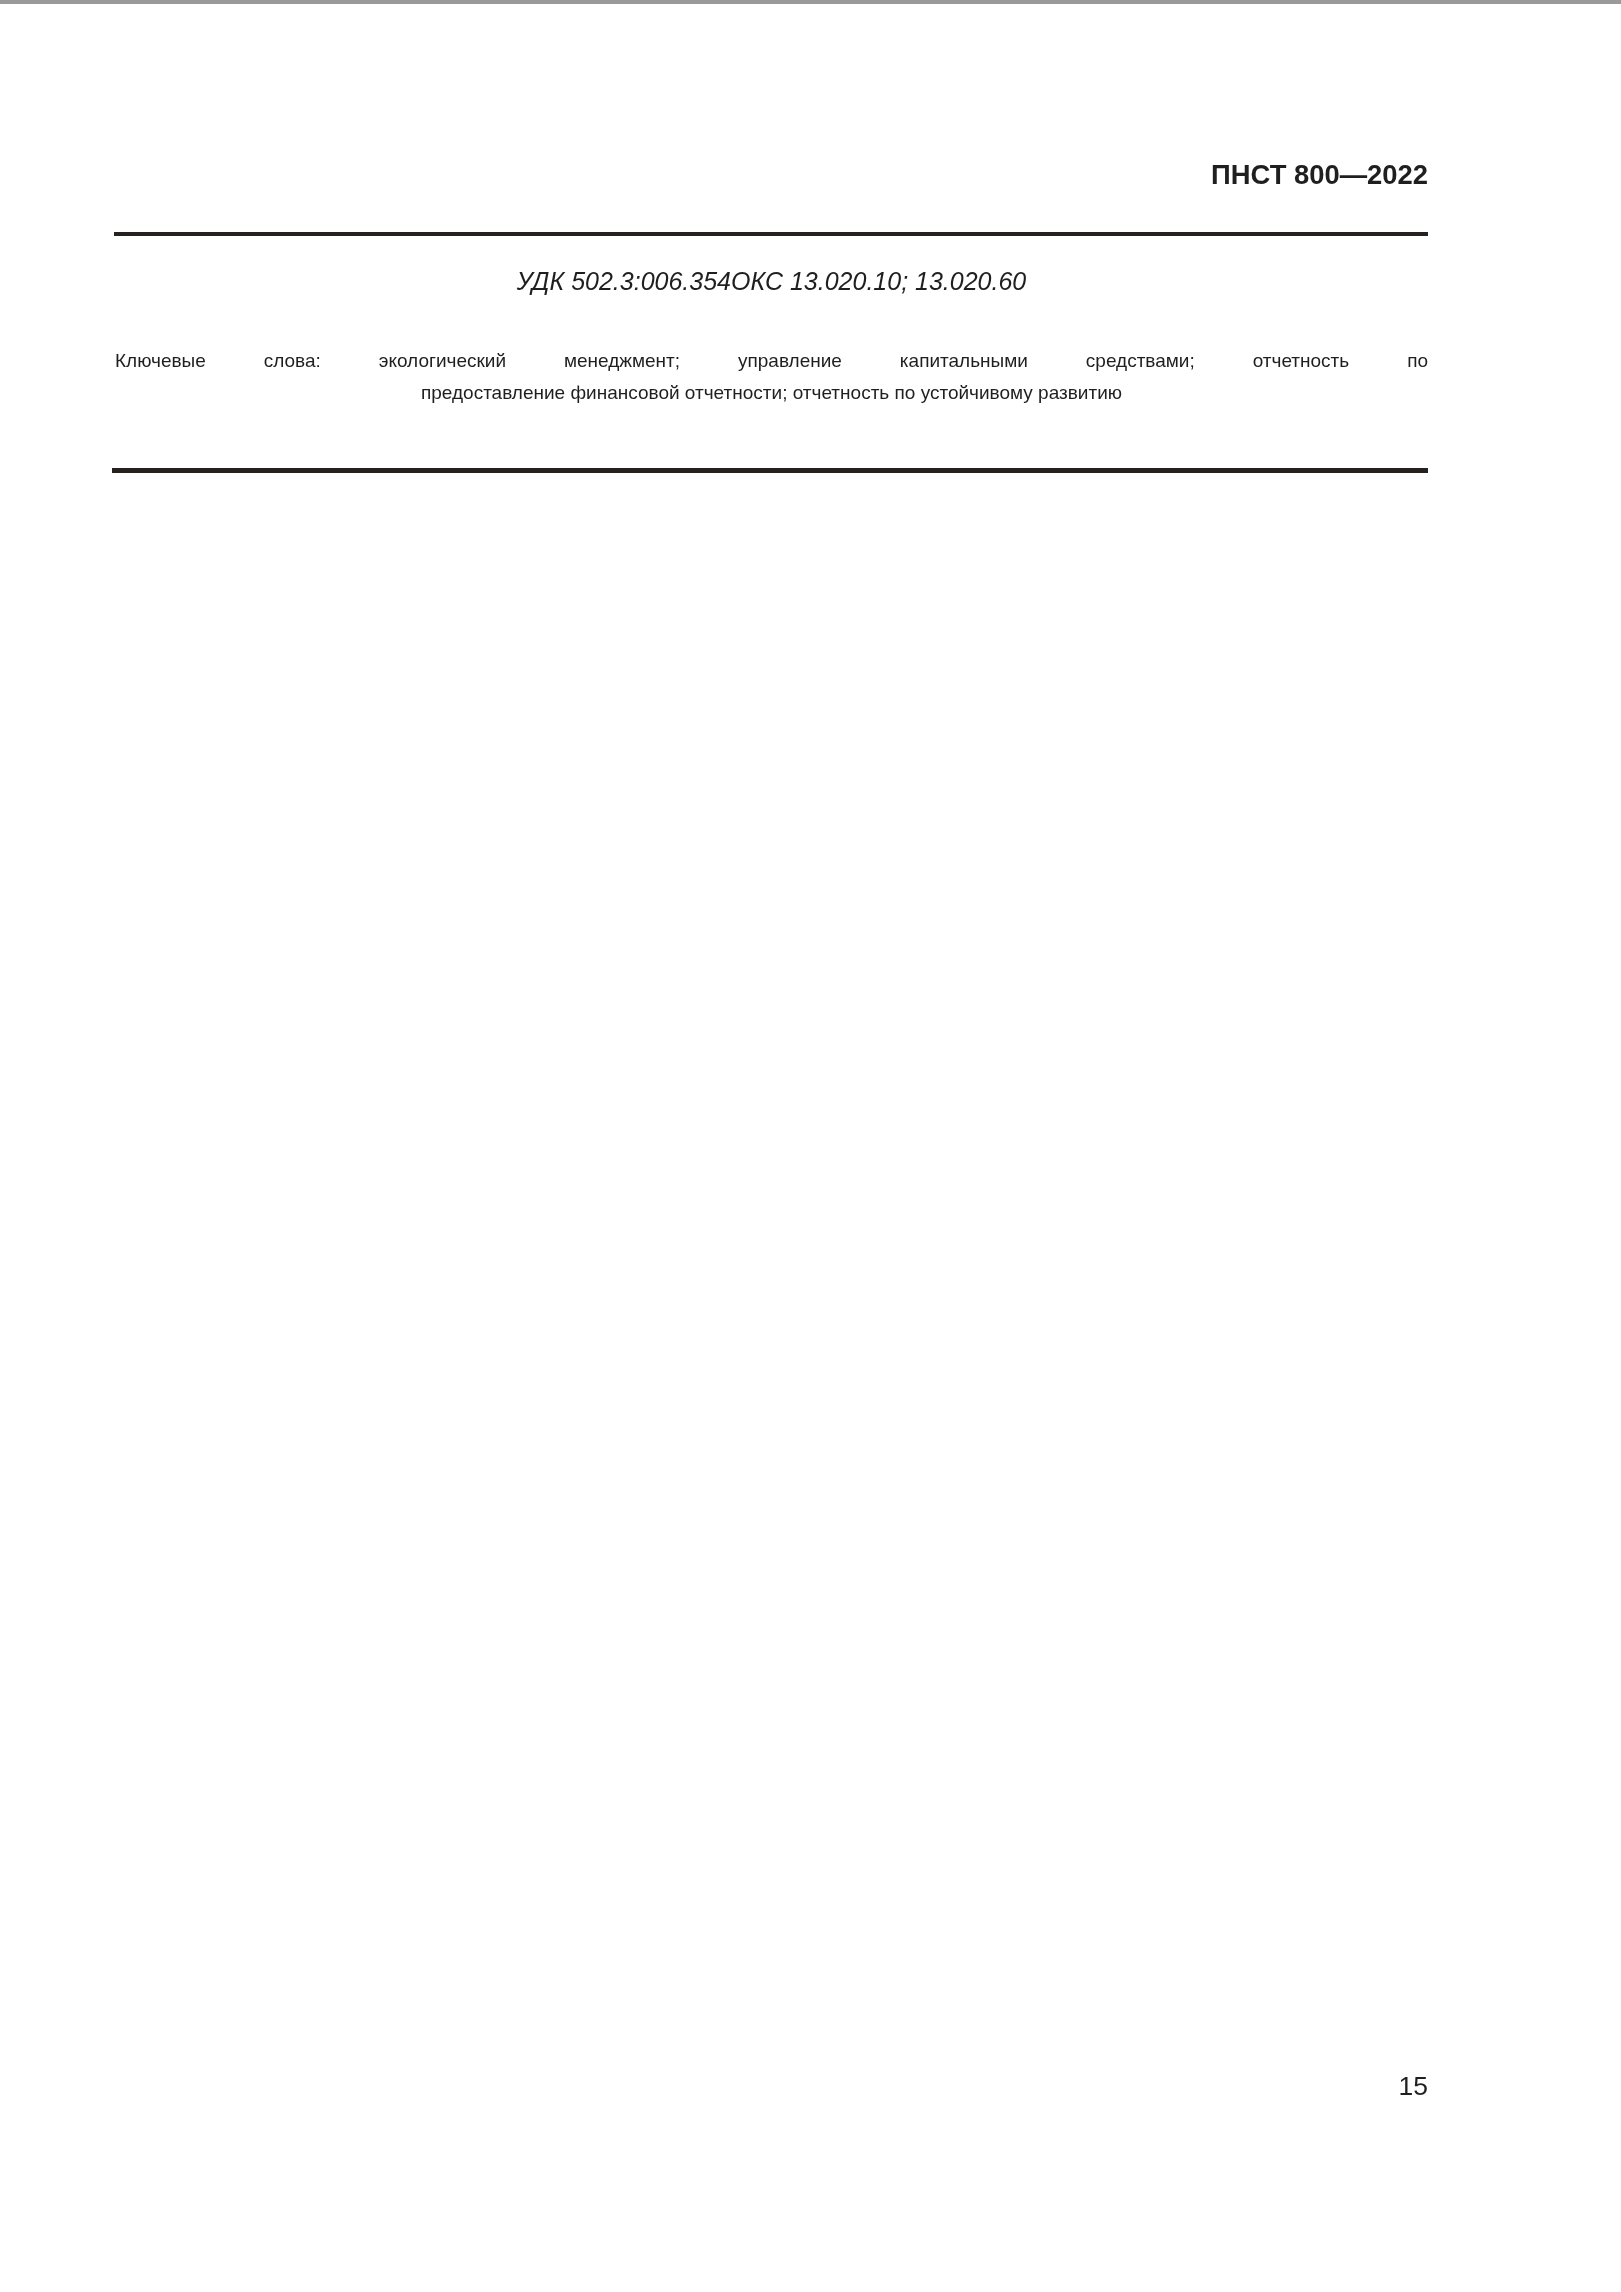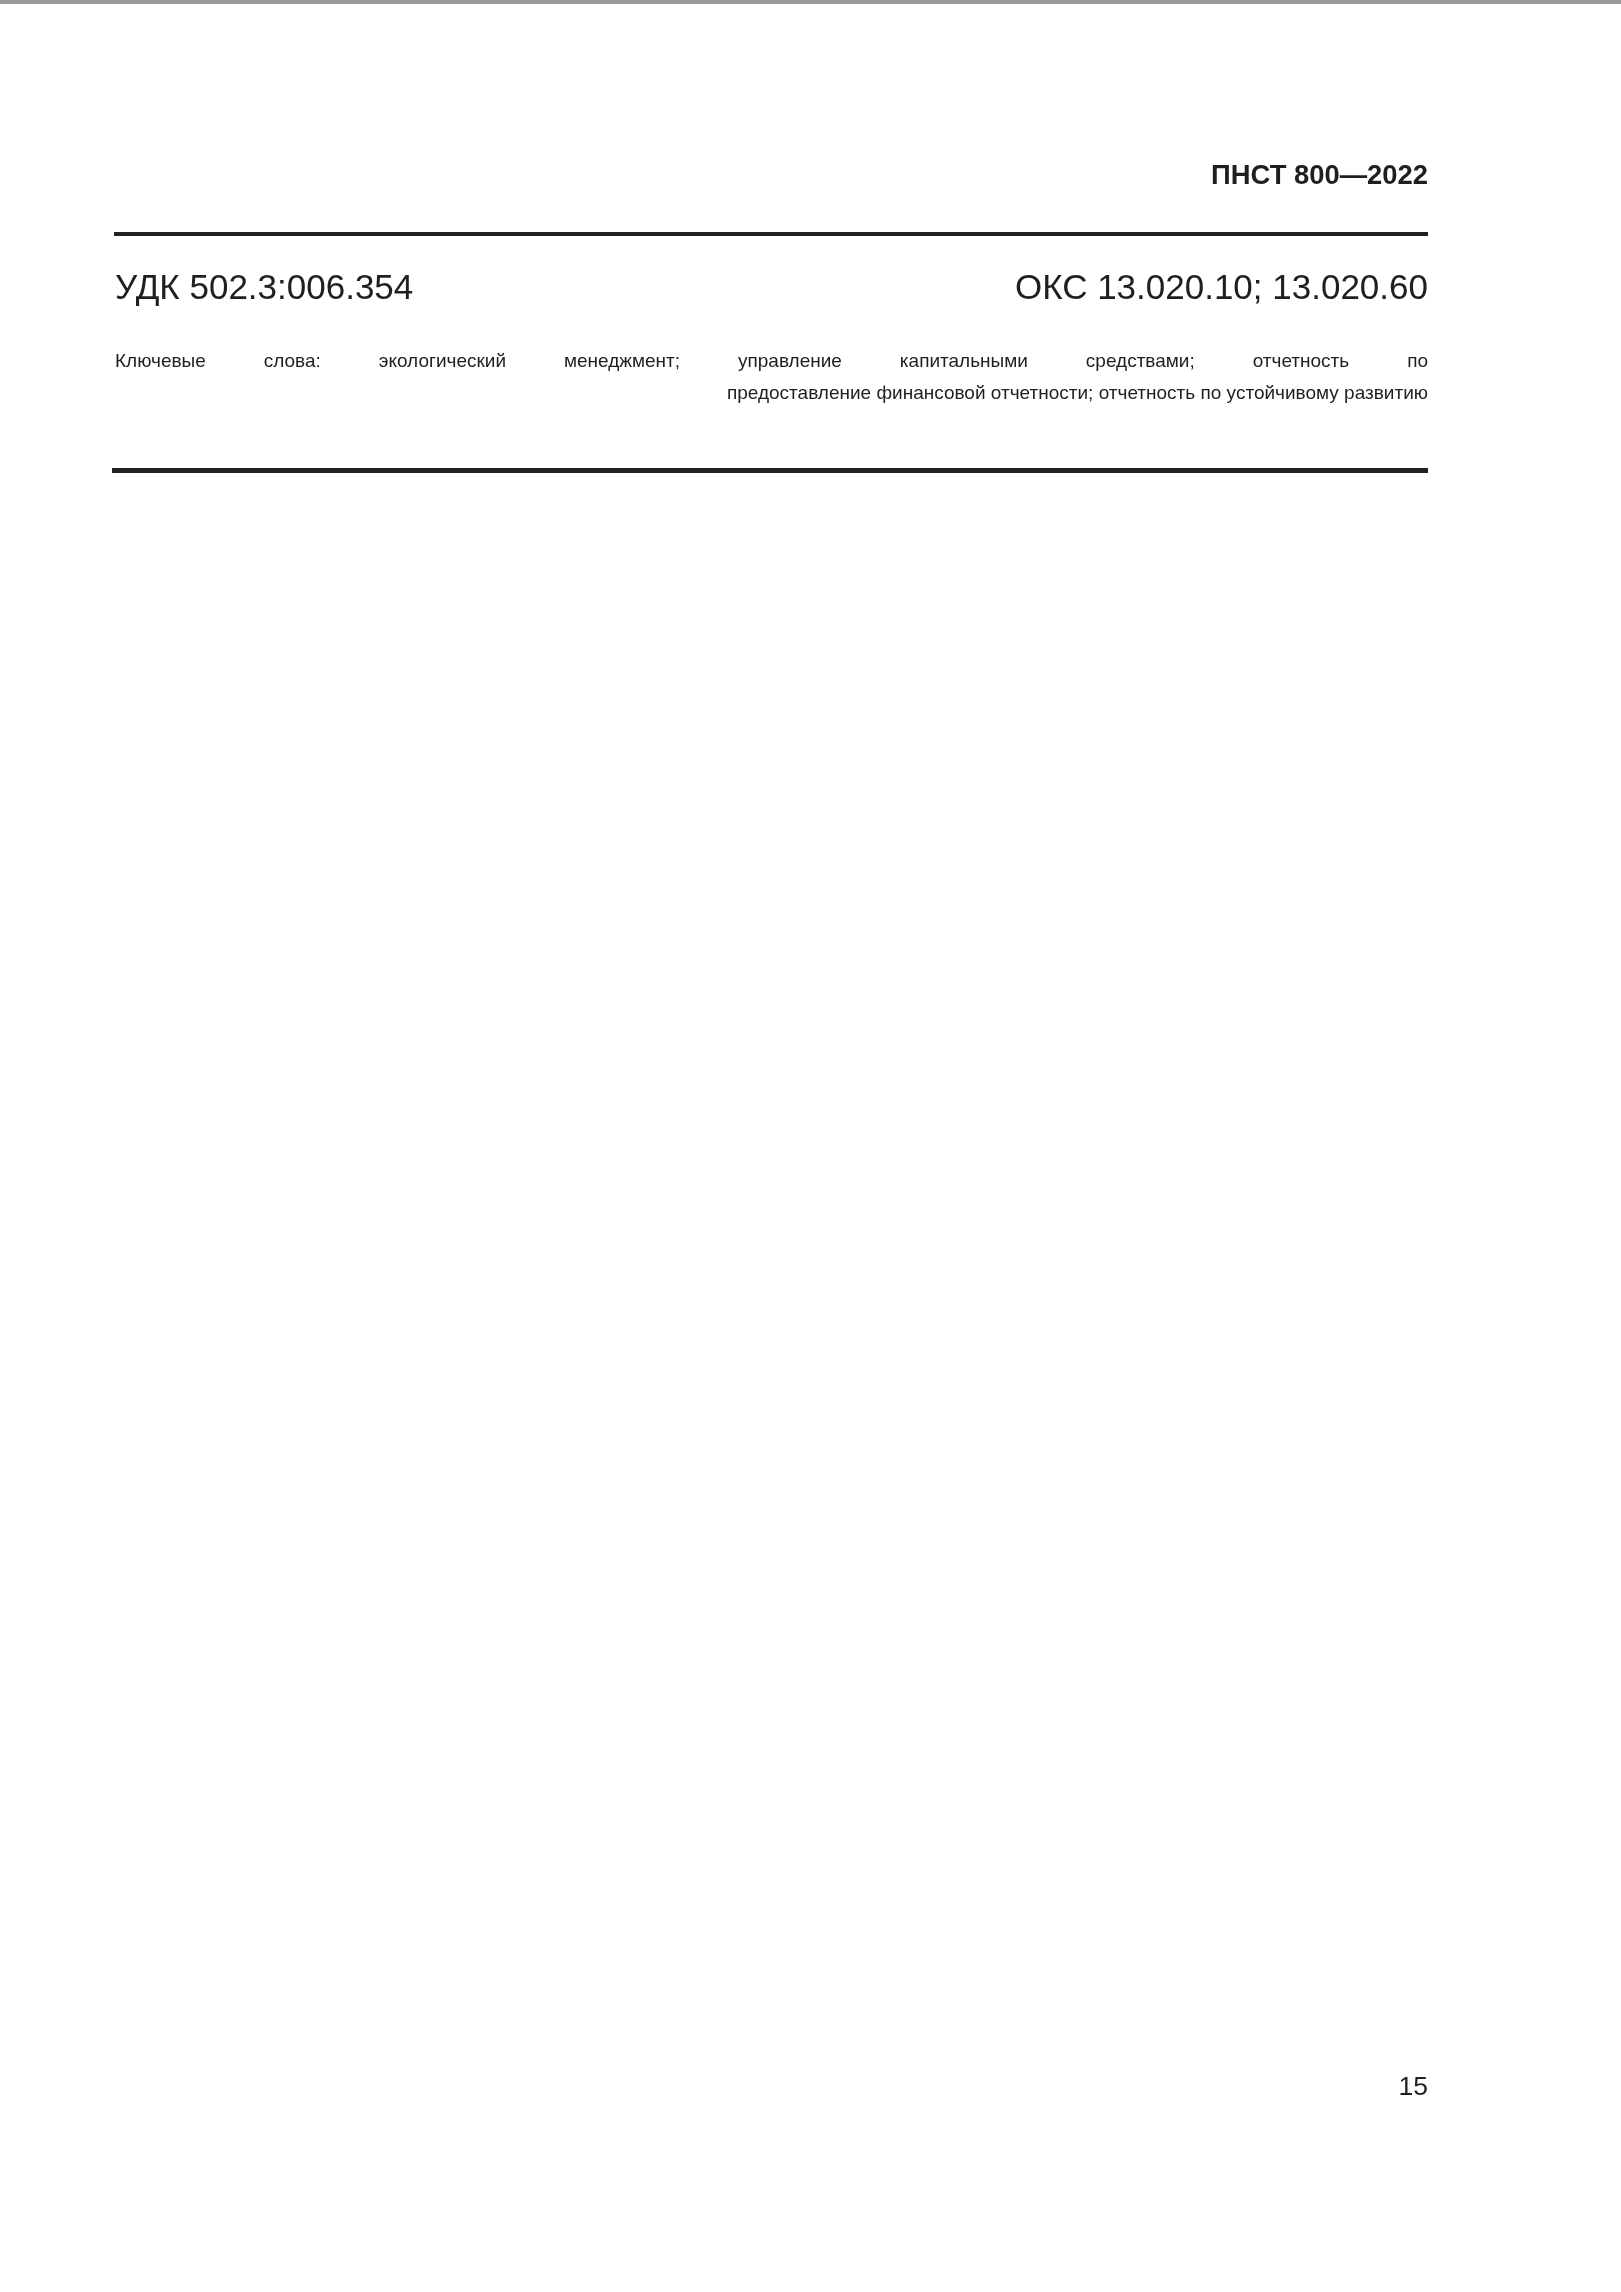--- a/index.html
+++ b/index.html
@@ -34,34 +34,35 @@
     left: 114px;
     width: 1314px;
     height: 3.9px;
   }
   .meta-row {
     position: absolute;
     top: 263px;
     left: 115px;
     width: 1313px;
     display: flex;
-    justify-content: space-between;
-    font-size: 35px;
+    justify-content: center;
+    font-size: 25px;
     white-space: nowrap;
+    font-style: italic;
   }
   .keywords {
     position: absolute;
     top: 341px;
     left: 115px;
     width: 1313px;
     font-size: 19px;
     line-height: 32px;
   }
   .kw-line {
-    text-align: right;
+    text-align: center;
   }
   .kw-line.justify {
     text-align: justify;
     text-align-last: justify;
   }
   .rule-bottom {
     top: 464px;
     left: 112px;
     width: 1316px;
     height: 4.9px;

